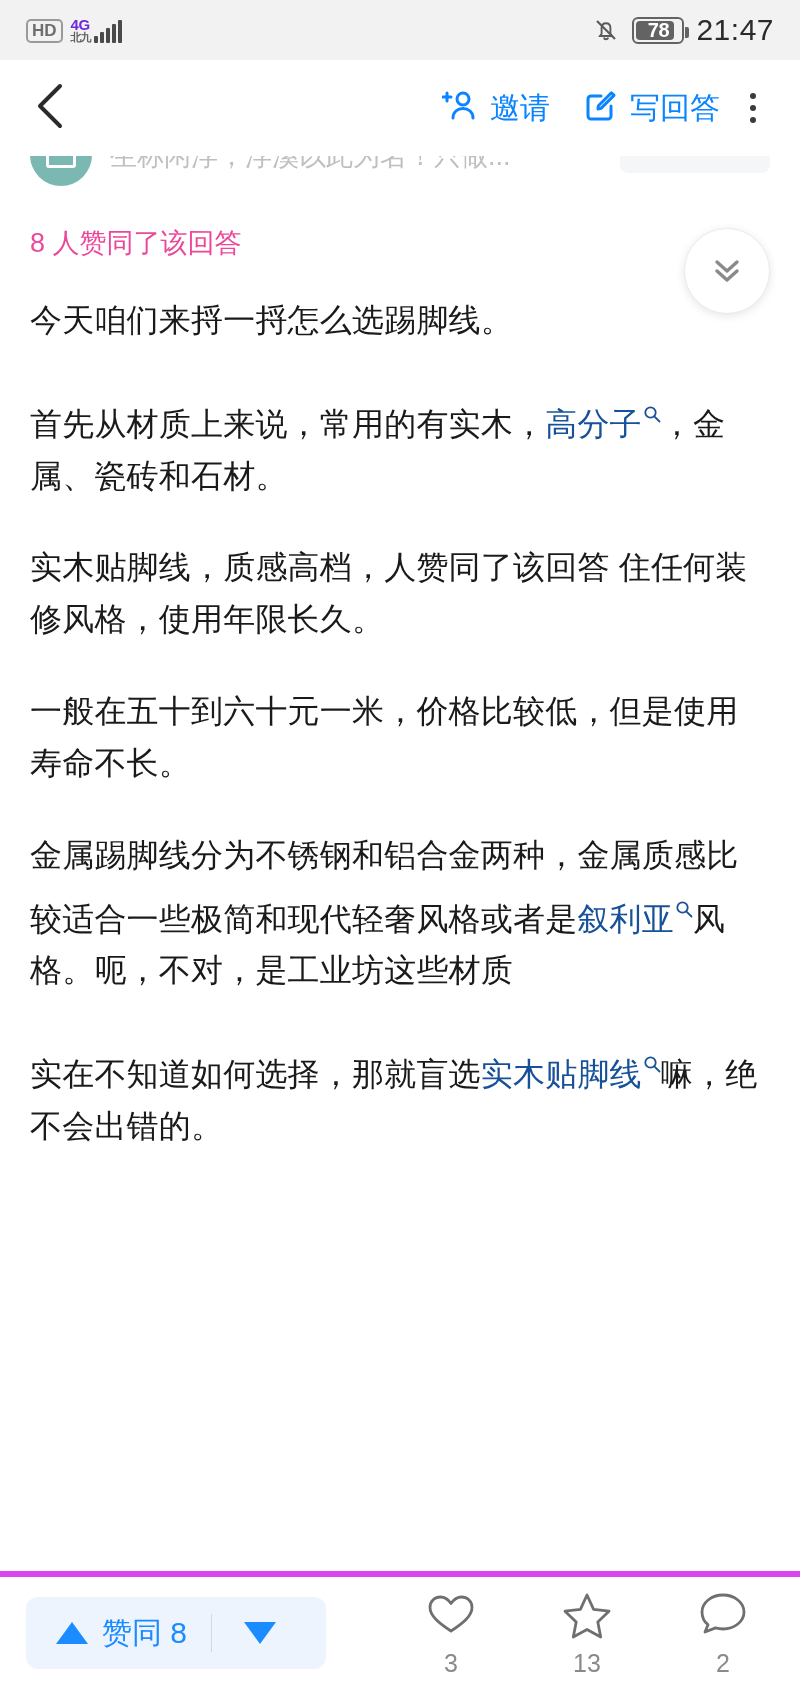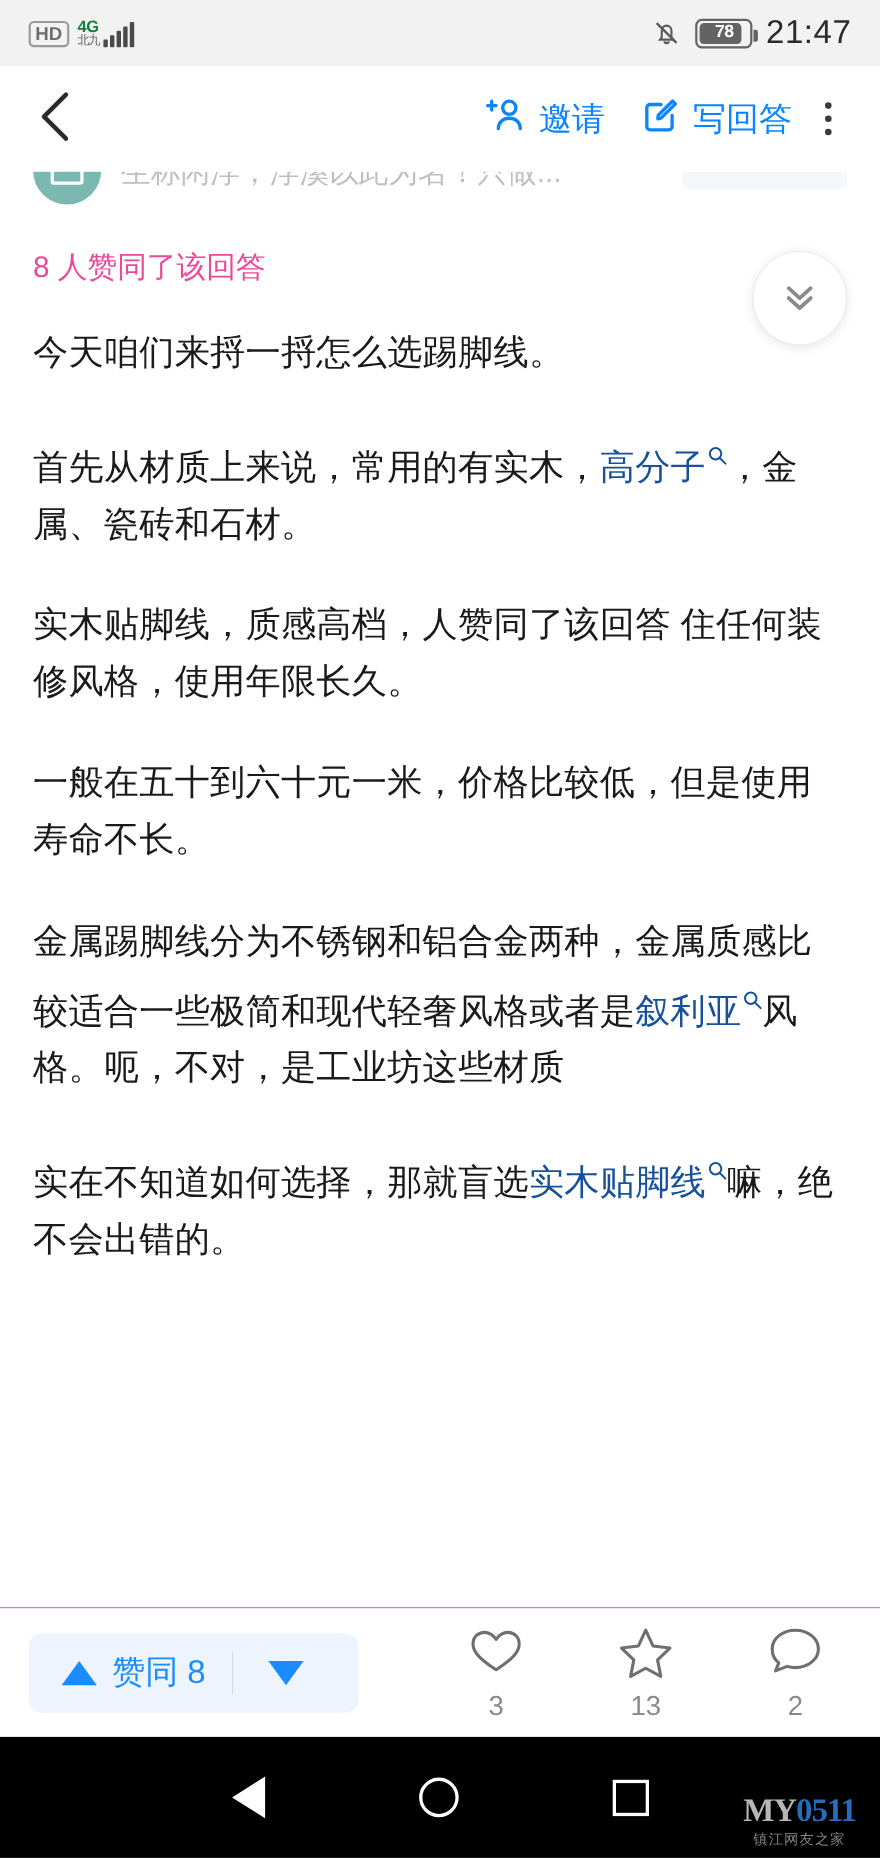--- a/index.html
+++ b/index.html
@@ -28,22 +28,22 @@
   .hd-badge {
     border: 2px solid #9a9a9a;
     border-radius: 5px;
     color: #6e6e6e;
     font-size: 17px; font-weight: bold;
     padding: 1px 4px 2px 4px;
     line-height: 1;
   }
   .net-group { display: flex; align-items: flex-end; gap: 3px; }
   .net-txt { display: flex; flex-direction: column; align-items: flex-start; line-height: 1; }
-  .net-txt .g4 { font-size: 15px; color: #15803d; font-weight: bold; letter-spacing: -0.5px; text-align: right;}
-  .net-txt .cn { font-size: 11px; color: #5f5f5f; letter-spacing: -1px;}
+  .net-txt .g4 { font-size: 15px; color: #6d28d9; font-weight: bold; letter-spacing: -0.5px; text-align: right;}
+  .net-txt .cn { font-size: 11px; color: #5f5f5f; letter-spacing: -1px; font-weight: bold;}
   .bars { display: flex; align-items: flex-end; gap: 2px; height: 24px; }
   .bars i { width: 4px; background: #4a4a4a; display: block; border-radius: 1px;}
   .bars i:nth-child(1){height:7px}
   .bars i:nth-child(2){height:11px}
   .bars i:nth-child(3){height:15px}
   .bars i:nth-child(4){height:19px}
   .bars i:nth-child(5){height:23px}
 
   .sb-right { margin-left: auto; display: flex; align-items: center; gap: 12px; }
   .mute-icon { width: 28px; height: 28px; position: relative; }
@@ -58,21 +58,21 @@
   .battery::after {
     content: ""; position: absolute; right: -7px; top: 8px;
     width: 4px; height: 11px; background: #636363; border-radius: 0 2px 2px 0;
   }
   .battery-fill {
     position: absolute; left: 2px; top: 2px; bottom: 2px;
     width: 78%; background: #636363; border-radius: 4px;
   }
   .battery-txt {
     position: relative; z-index: 2;
-    font-size: 16px; color: #ffffff; font-weight: bold;
+    font-size: 20px; color: #ffffff; font-weight: bold;
     letter-spacing: -0.5px;
   }
   .clock { font-size: 30px; color: #2b2b2b; letter-spacing: 0.5px; }
 
   
   .topnav {
     height: 96px; flex: 0 0 96px;
     background: #ffffff;
     display: flex; align-items: center;
     padding: 0 24px;
@@ -172,21 +172,21 @@
     display: inline-block;
     width: 18px; height: 18px;
     vertical-align: 12px;
     margin-left: 1px;
   }
 
   
   .bottombar {
     flex: 0 0 118px;
     height: 118px;
-    border-top: 1px solid #d946ef;
+    border-top: 6px solid #d946ef;
     background: #ffffff;
     display: flex; align-items: center;
     padding: 0 26px;
   }
   .vote-group {
     display: flex; align-items: center;
     background: #eef4fe;
     border-radius: 12px;
     height: 72px;
     padding: 0 4px;
@@ -409,25 +409,14 @@
         <span>
           <svg width="54" height="50" viewBox="0 0 54 50">
             <path d="M27 6c11.6 0 21 7.6 21 17 0 9.4-9.4 17-21 17-2.6 0-5.1-0.4-7.4-1.1L9 43l3-7.3C8 32.6 6 28.1 6 23 6 13.6 15.4 6 27 6z" fill="none" stroke="#6f6f6f" stroke-width="2.8" stroke-linejoin="round"></path>
           </svg>
         </span>
         <span class="cnt">2</span>
       </div>
     </div>
   </div>
 
-  <div class="androidnav">
-    <div class="keys">
-      <span class="key-back"></span>
-      <span class="key-home"></span>
-      <span class="key-recent"></span>
-    </div>
-    <div class="watermark">
-      <div class="wm-main">MY<span class="num">0511</span></div>
-      <div class="wm-sub">镇江网友之家</div>
-    </div>
-  </div>
 
 </div>
 
 </body></html>

